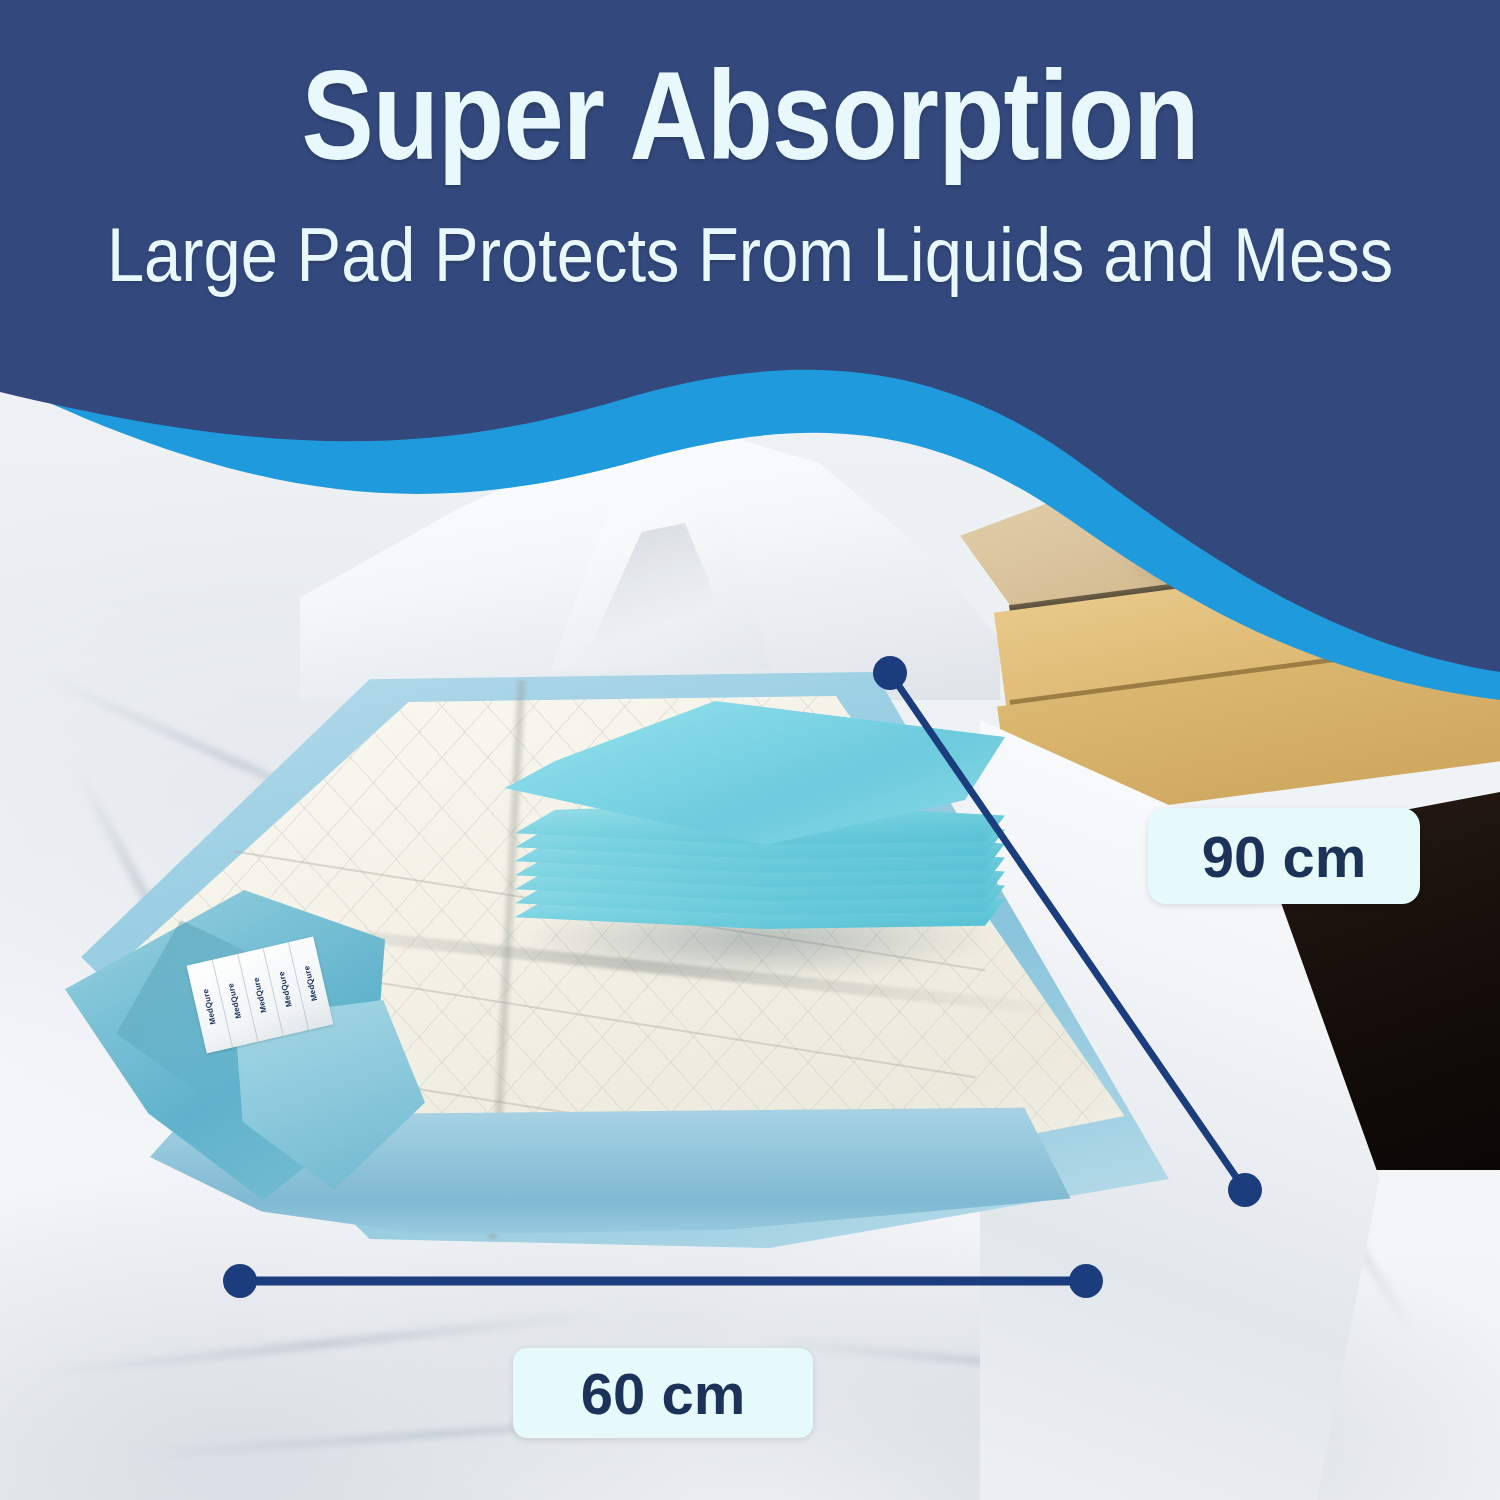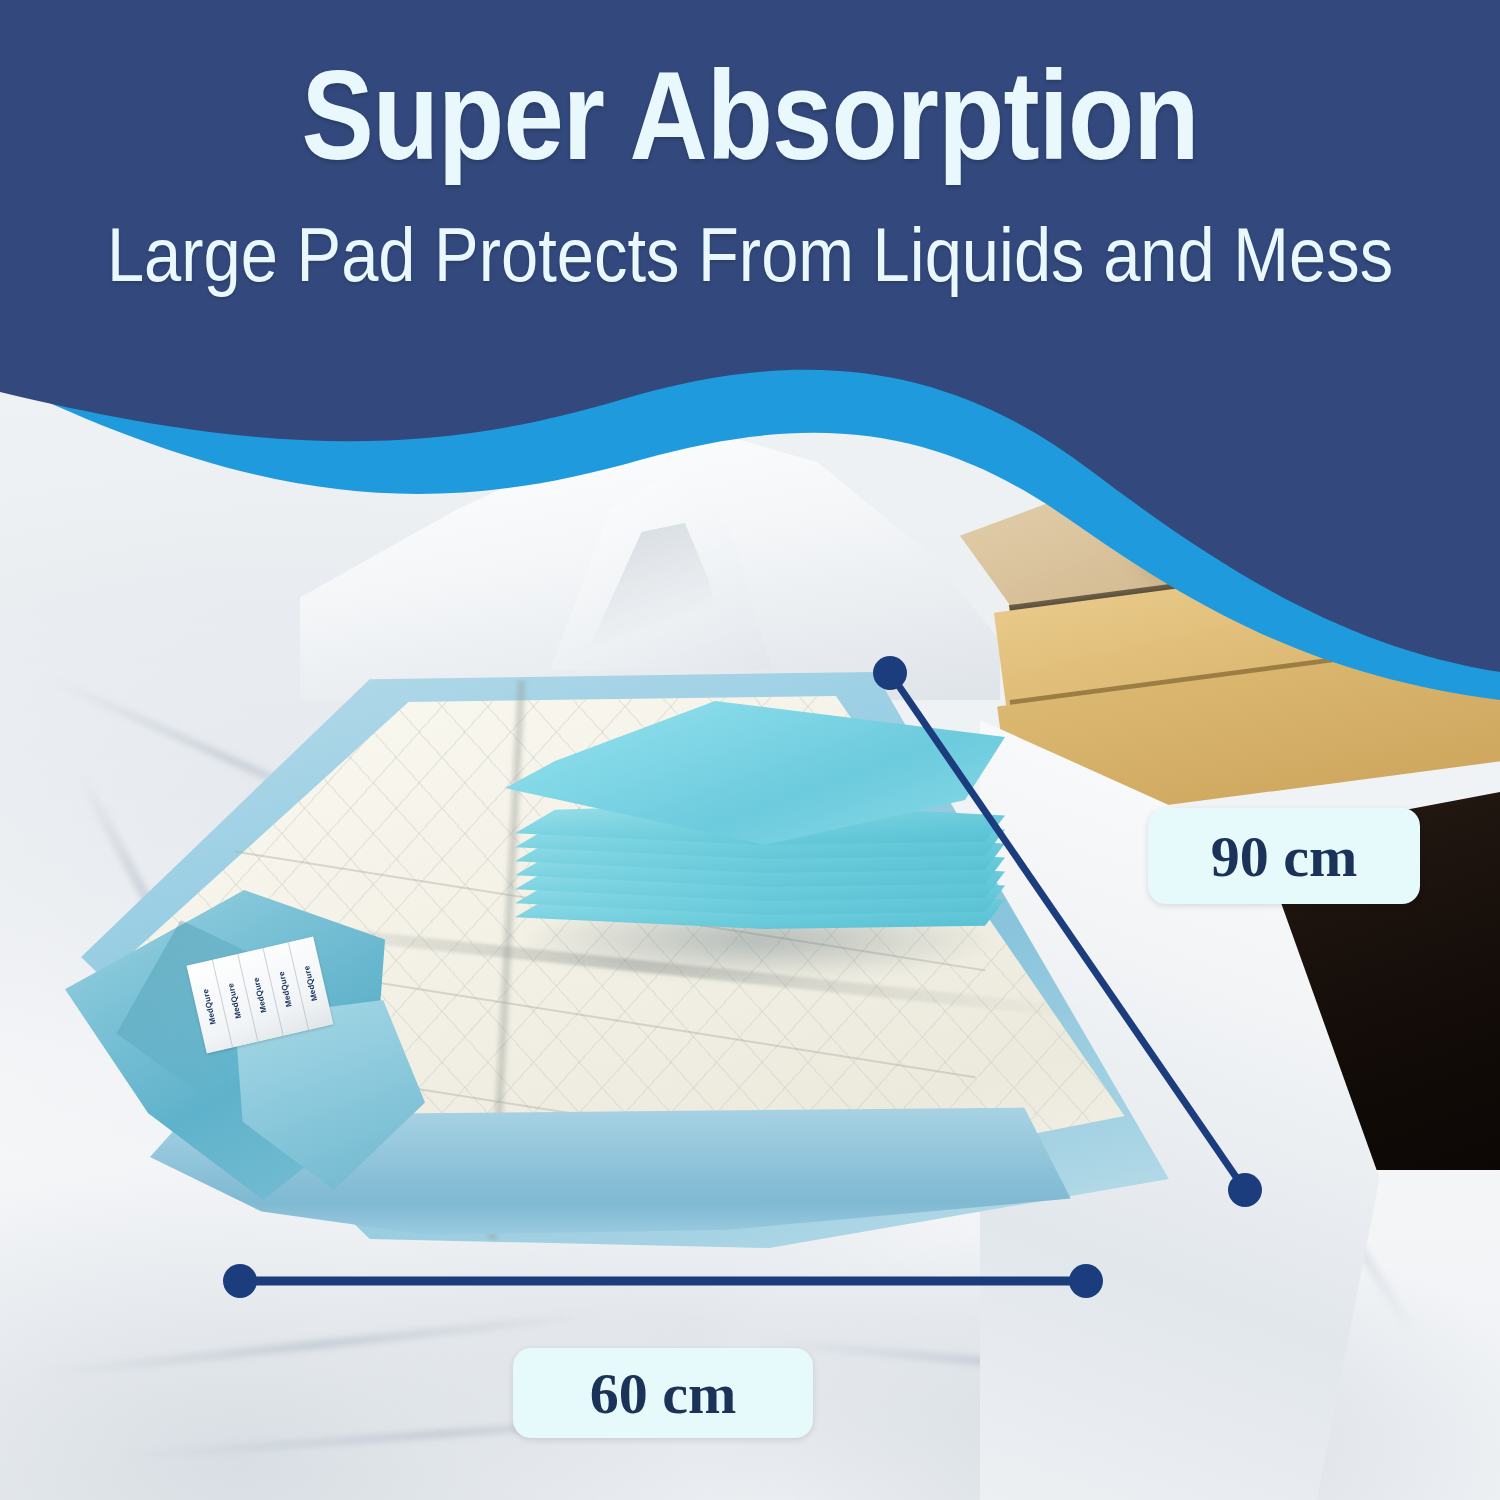--- a/index.html
+++ b/index.html
@@ -211,27 +211,27 @@
 
   
   .measure-svg{
     position:absolute;left:0;top:0;width:1500px;height:1500px;pointer-events:none;
   }
   .m-label{
     position:absolute;
     background:#e6f9fb;
     border-radius:18px;
     color:#1b3259;
-    font-family:Liberation Serif, serif;
+    font-family:Liberation Sans, sans-serif;
     font-weight:700;
     display:flex;align-items:center;justify-content:center;
     box-shadow:0 2px 6px rgba(0,0,0,.12);
   }
   #label-90{ left:1148px; top:808px; width:272px; height:96px; font-size:58px; }
-  #label-60{ left:513px;  top:1348px; width:300px; height:90px; font-size:58px; }
+  #label-60{ left:513px;  top:1348px; width:300px; height:90px; font-size:58px;border-radius:14px; }
 </style>
 </head>
 <body>
 
 <div id="stage">
 
   <div class="photo">
 
     <div class="pillow pillow-main"></div>
     <div class="pillow pillow-fold"></div>

